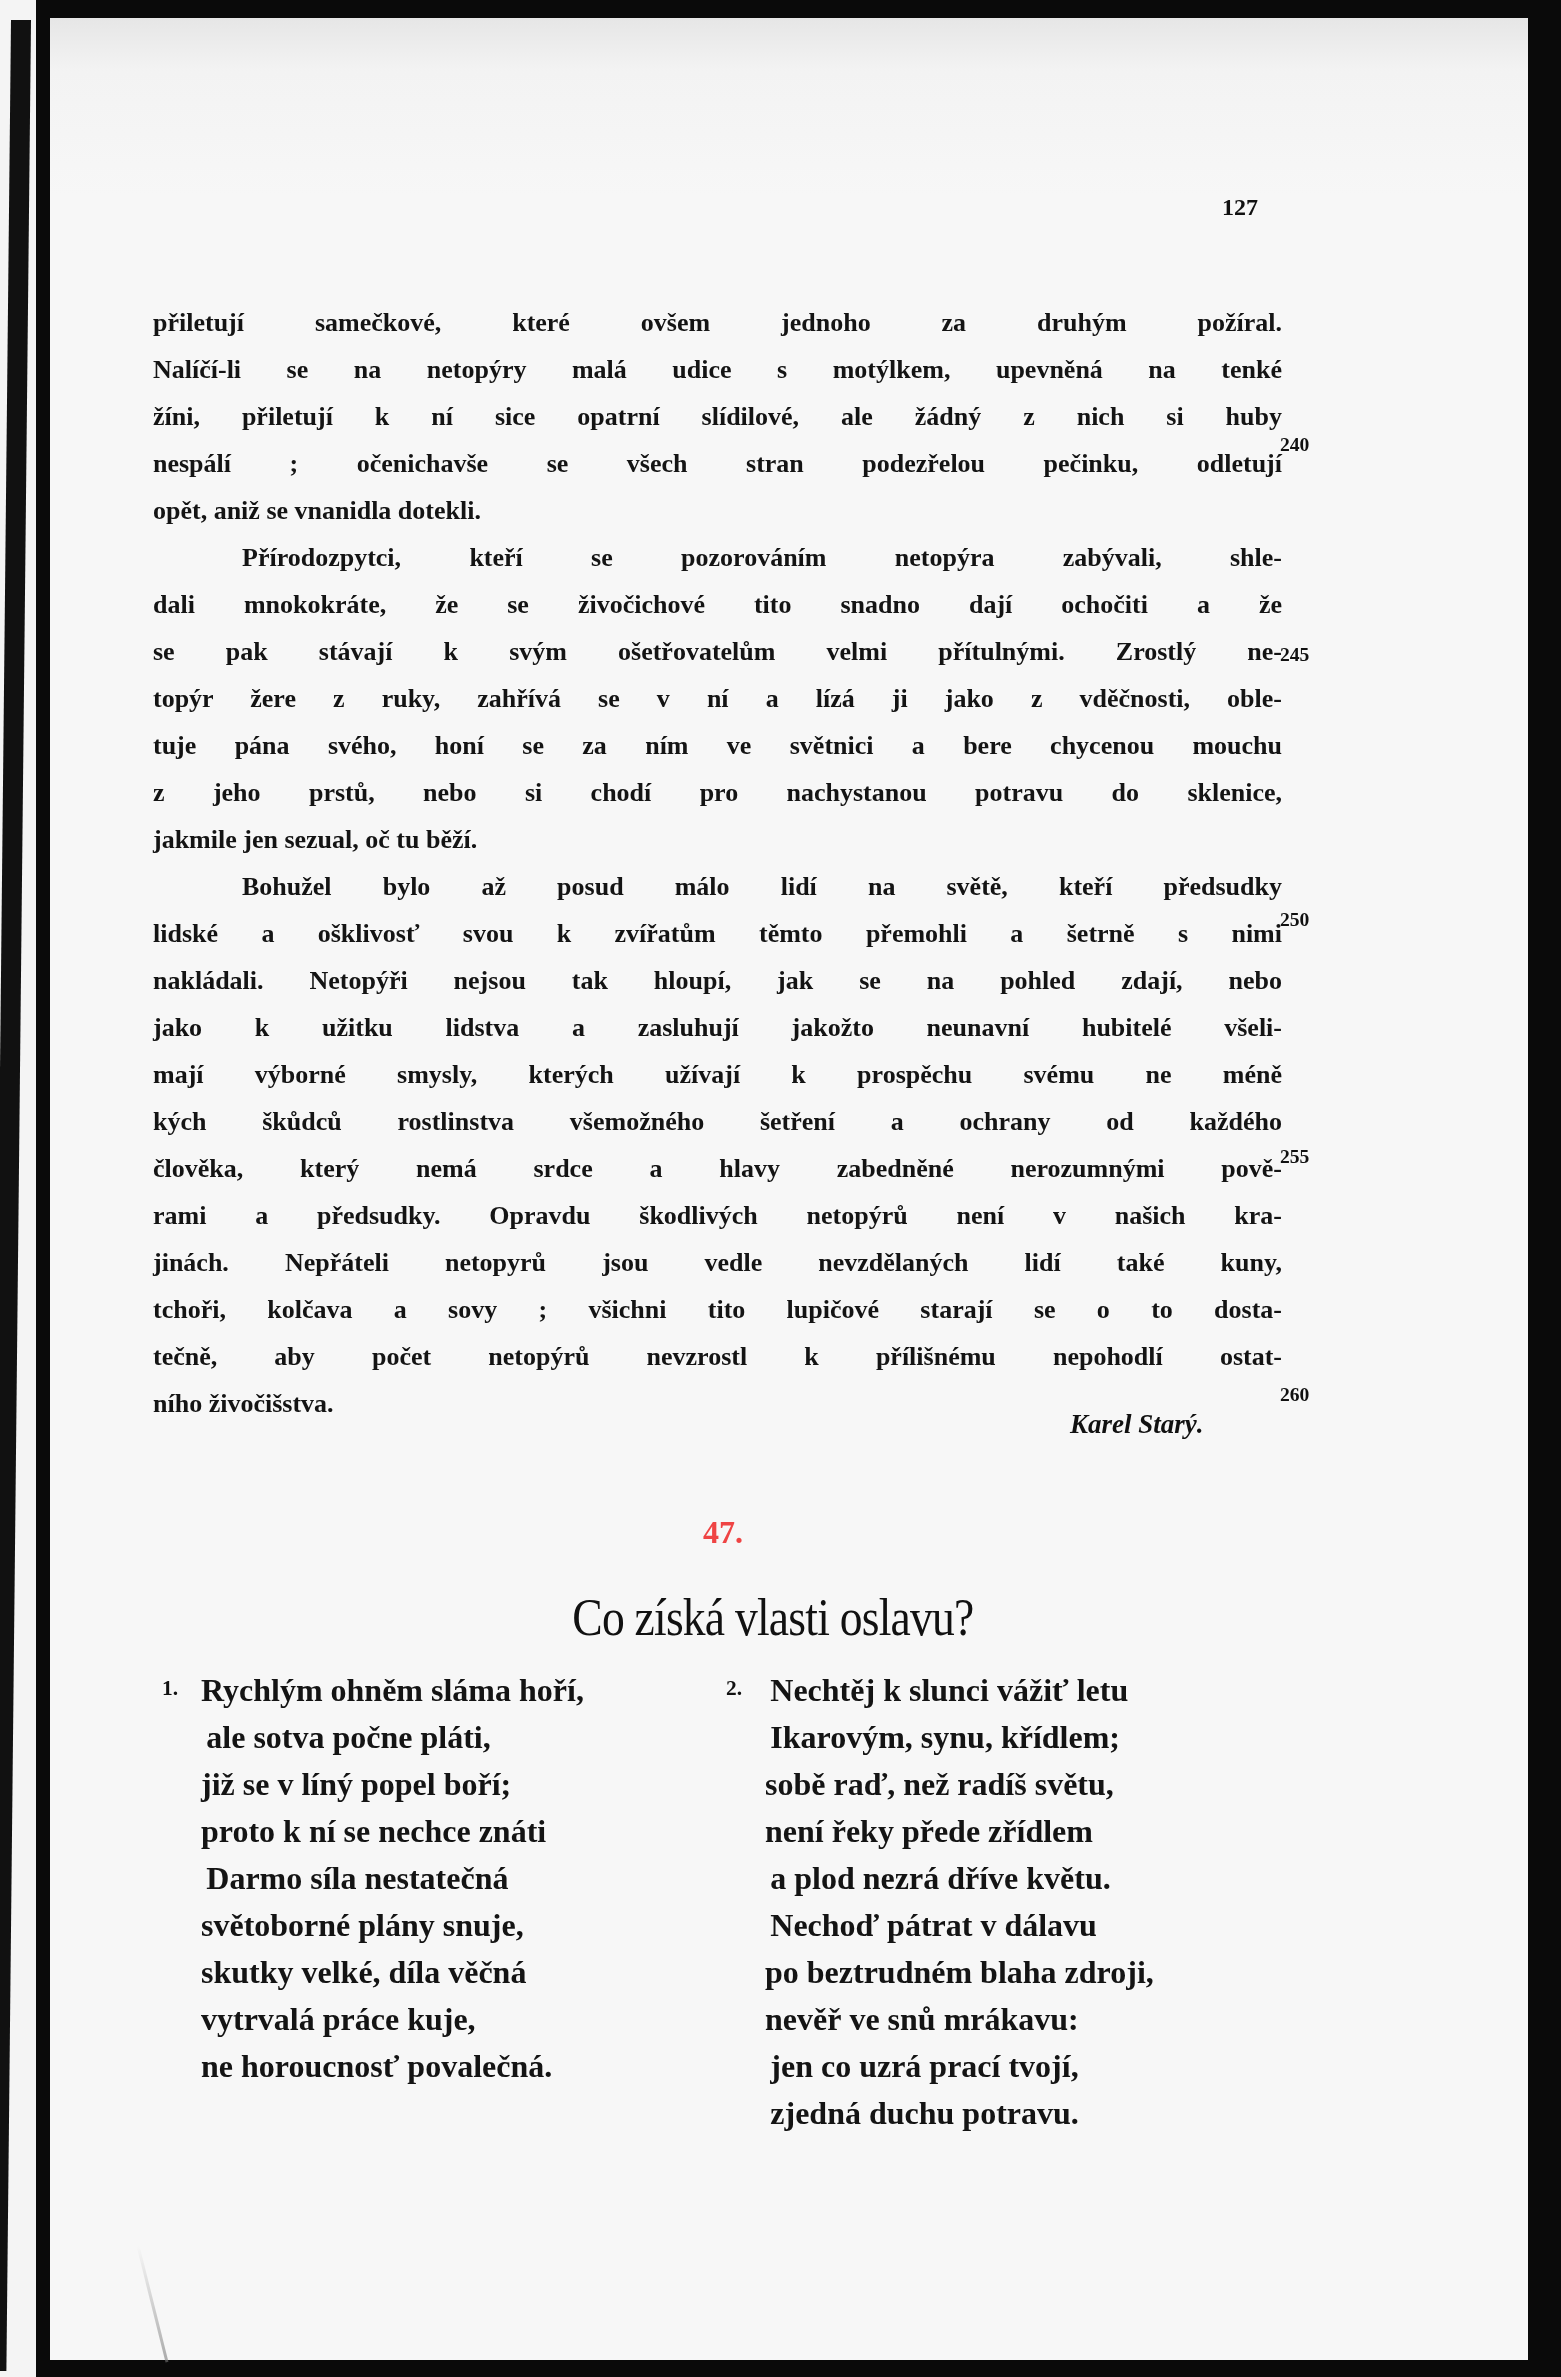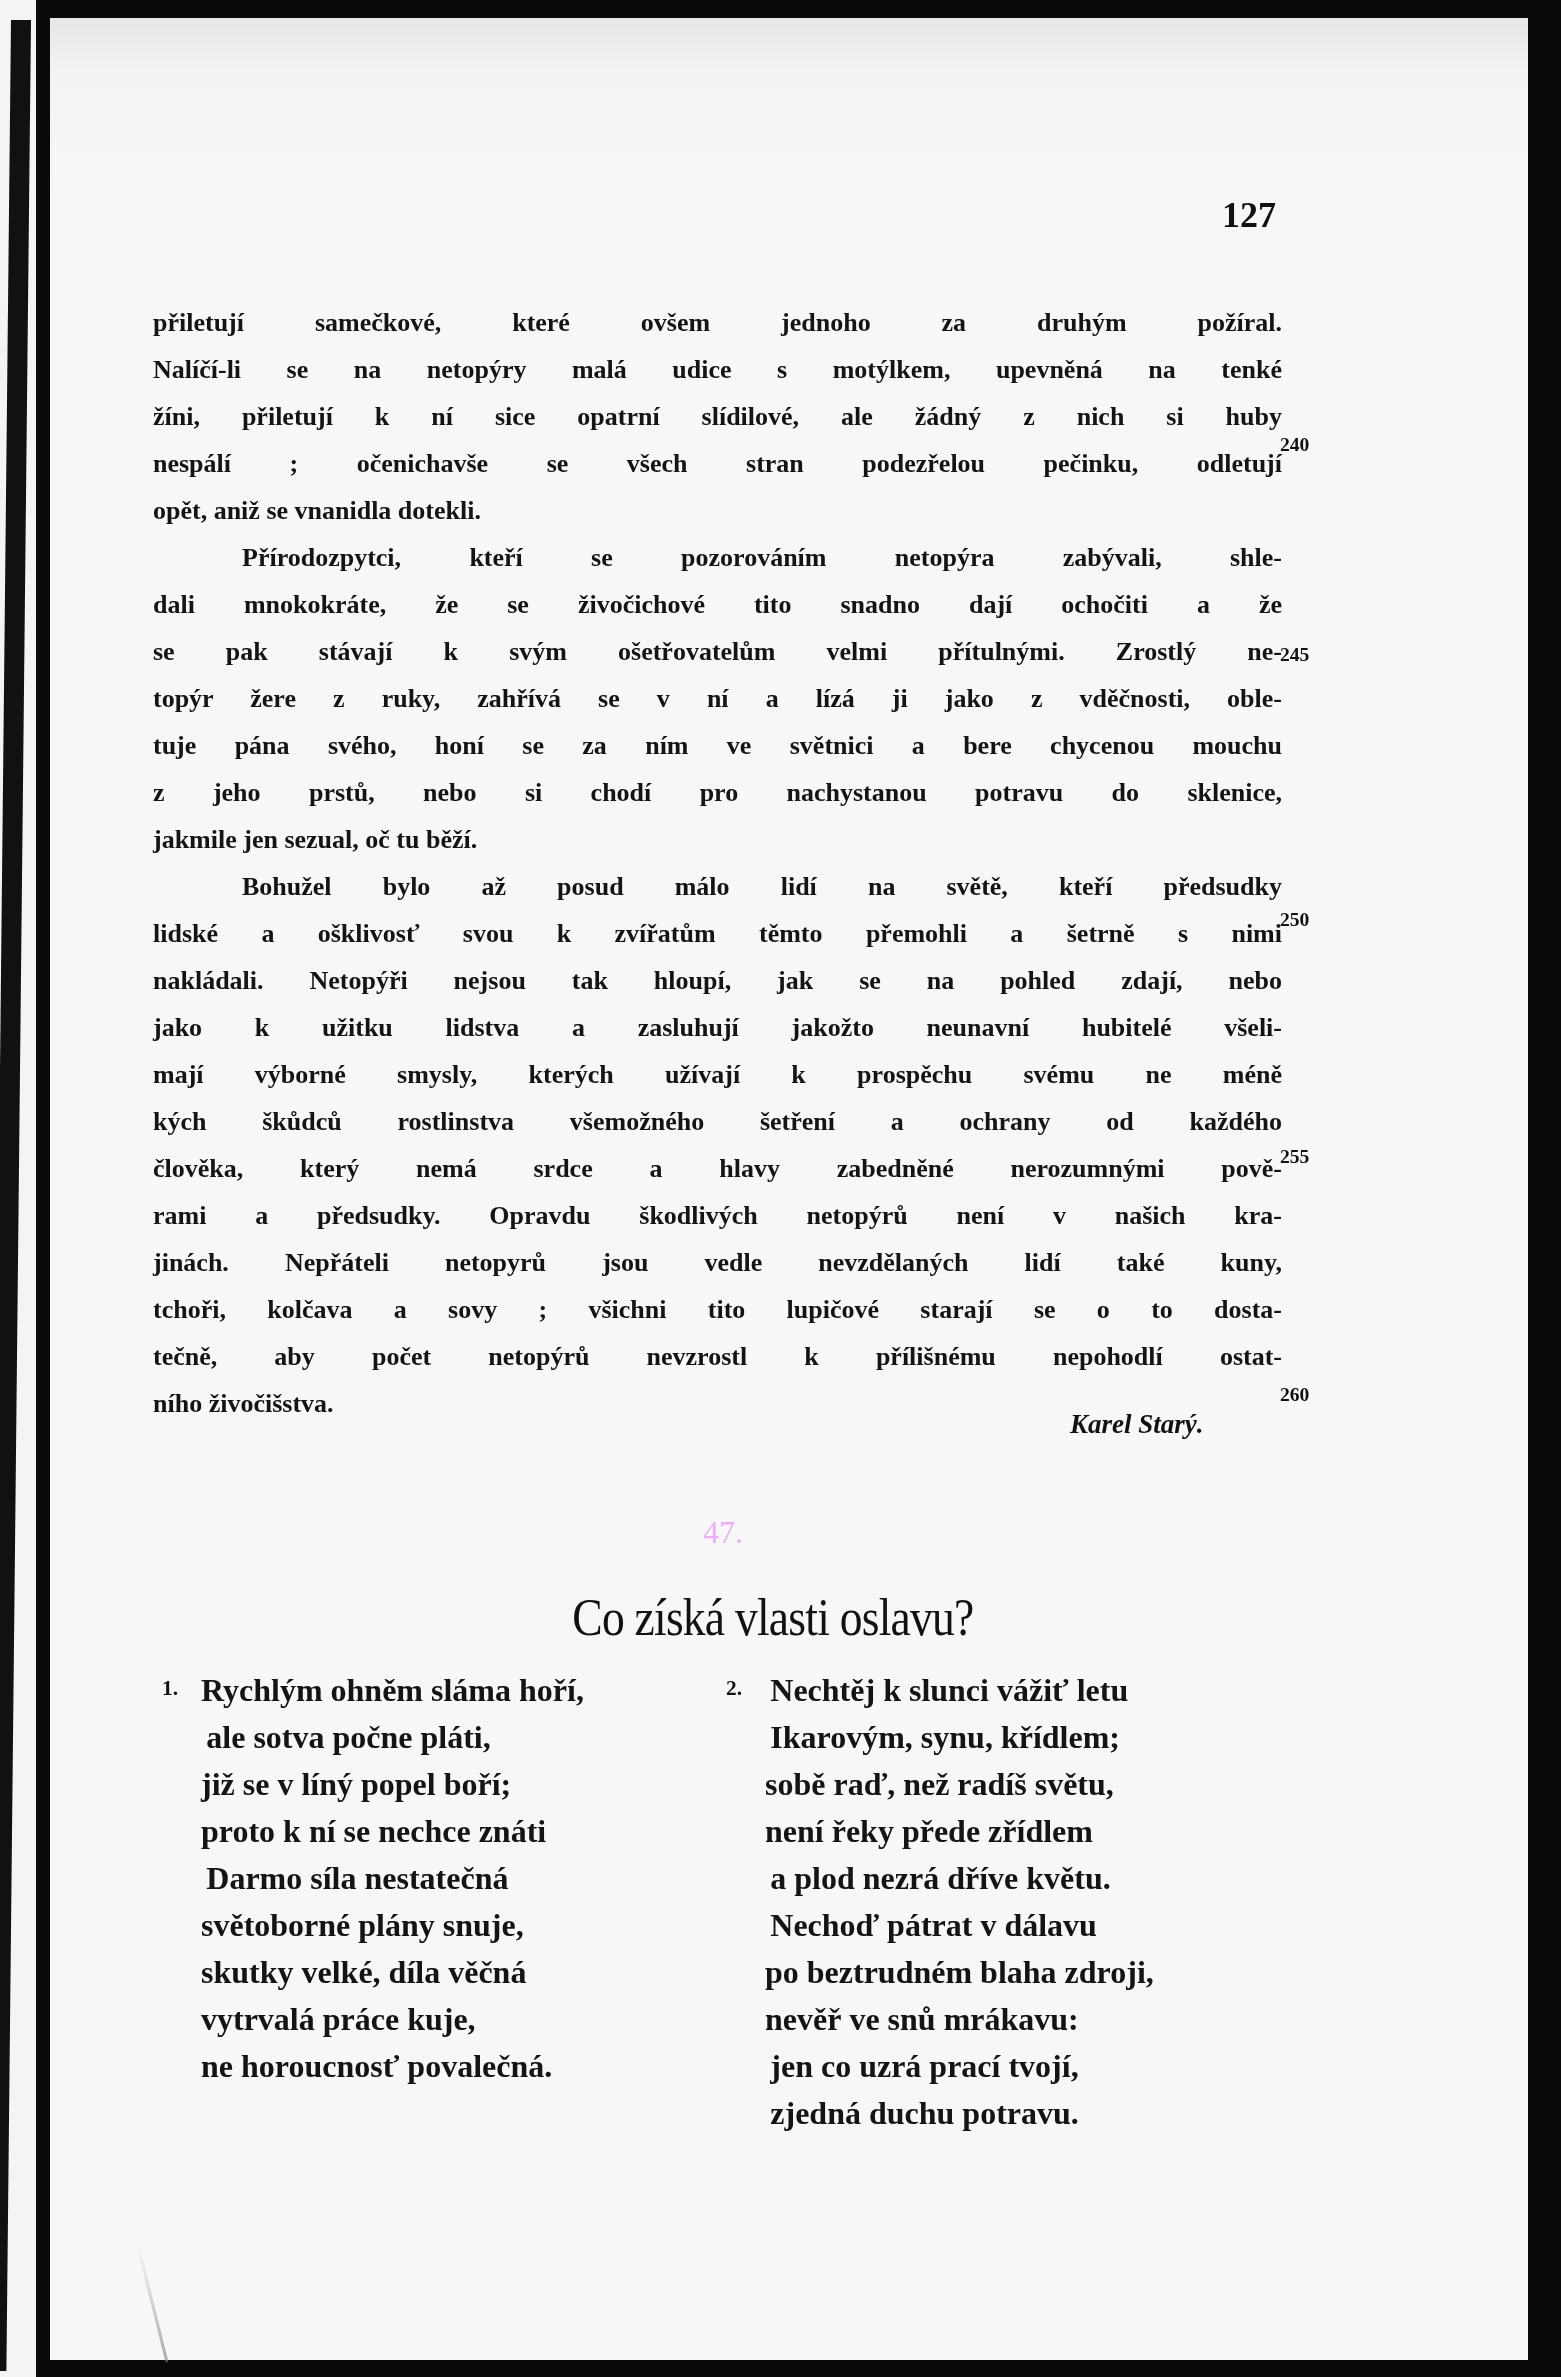--- a/index.html
+++ b/index.html
@@ -20,41 +20,41 @@
     position: absolute; left: 10.7px; top: 19.6px; width: 19.6px; height: 2351px; background: #111;
     transform: skewX(-0.6deg); transform-origin: top left;
   }
   .crease {
     position: absolute; left: 151px; top: 2244px; width: 2.7px; height: 120px;
     background: linear-gradient(180deg, rgba(120,120,120,0) 0%, rgba(120,120,120,.6) 100%);
     transform: rotate(-14deg);
   }
   .page-number {
     position: absolute; left: 1222px; top: 194px;
-    font-family: "Liberation Serif", serif; font-weight: bold; font-size: 36px; color: #111;
+    font-family: "Liberation Serif", serif; font-weight: bold; font-size: 24px; color: #111;
   }
   .body-text {
     position: absolute; left: 153px; top: 274px; width: 1129px;
     font-family: "Liberation Serif", serif; font-weight: bold; font-size: 26px;
     line-height: 47px; color: #141414; margin-top: 25px;
   }
   .line { display: block; white-space: nowrap; text-align: justify; text-align-last: justify; height: 47px; }
   .line.last { text-align-last: left; }
   .line.indent { padding-left: 89px; }
   .line-num {
     position: absolute; left: 1280px; font-family: "Liberation Serif", serif; font-weight: bold;
     font-size: 19.6px; color: #111;
   }
   .signature {
     position: absolute; left: 1070px; top: 1409px;
     font-family: "Liberation Serif", serif; font-style: italic; font-weight: bold; font-size: 27px; color: #111;
   }
   .poem-number {
     position: absolute; left: 703px; top: 1514px;
-    font-family: "Liberation Serif", serif; font-weight: normal; font-size: 32px; color: #f0abfc; text-align: right;
+    font-family: "Liberation Serif", serif; font-weight: bold; font-size: 32px; color: #ef4444; text-align: right;
   }
   .poem-title {
     position: absolute; left: 0; width: 1562px; top: 1587px; text-align: center;
     font-family: "Liberation Serif", serif; font-size: 53px; color: #111; letter-spacing: -0.9px;
     transform: scaleX(0.86); transform-origin: 723px 0;
   }
   .stanza { position: absolute; top: 1667px; }
   .stanza.s1 { left: 162px; }
   .stanza.s2 { left: 726px; }
   .stanza-num {

